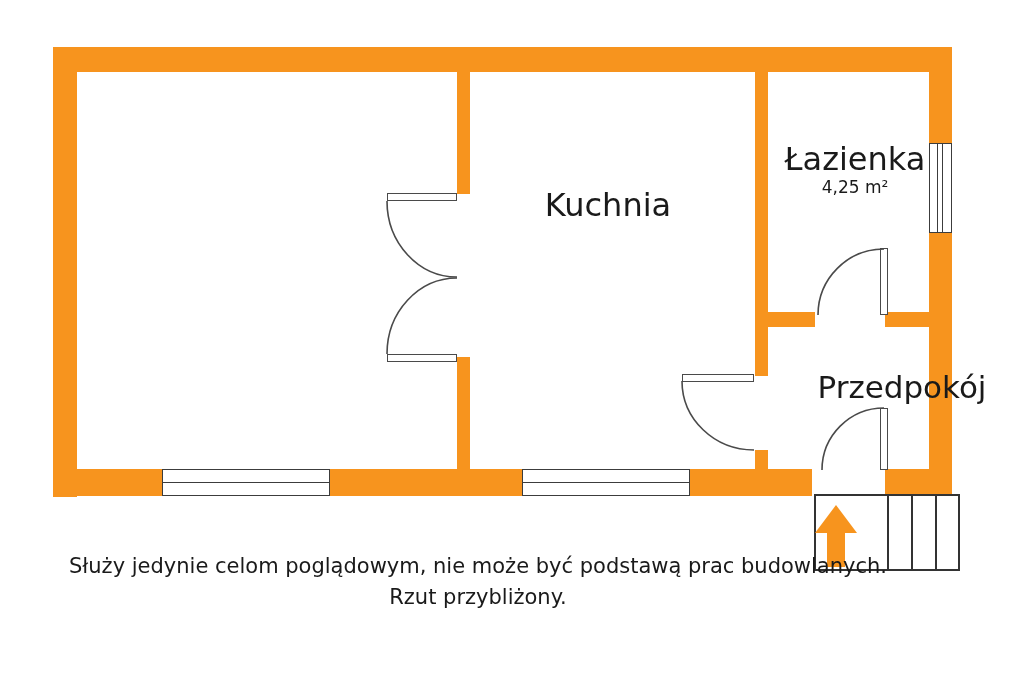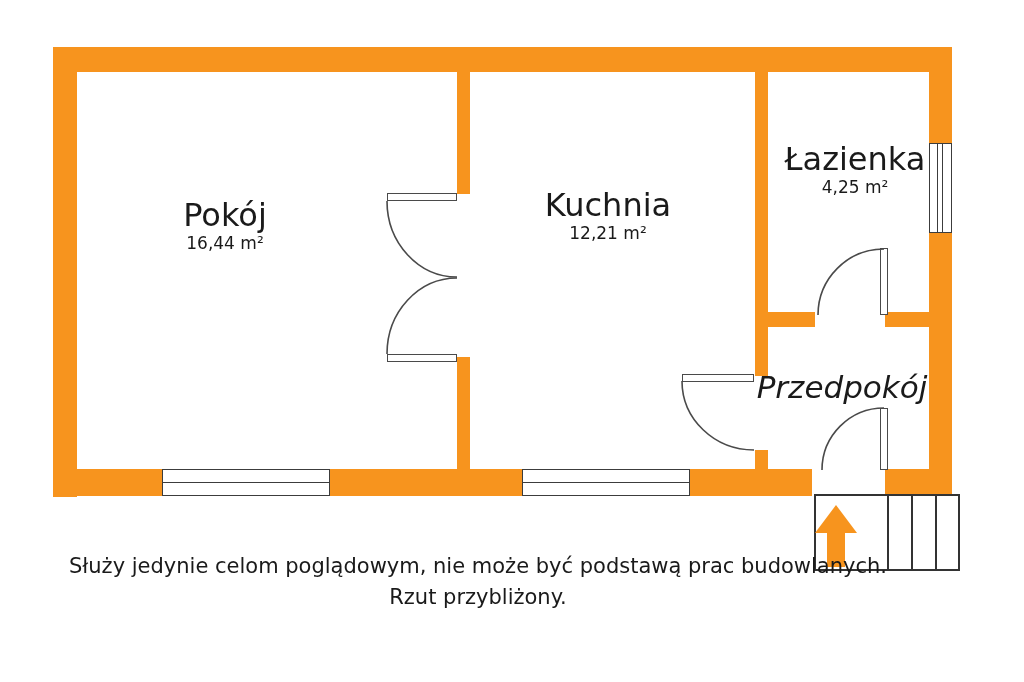--- a/index.html
+++ b/index.html
@@ -108,36 +108,31 @@
     <path d="M884,408 A62,62 0 0 0 822,470" fill="none" stroke="#4a4a4a" stroke-width="1.6"></path>
     <polygon points="836,505 857,533 845,533 845,567 827,567 827,533 815,533" fill="#F7941E"></polygon>
   </svg>
 
   <div class="stairs">
     <div class="step-line" style="left:71px;"></div>
     <div class="step-line" style="left:95px;"></div>
     <div class="step-line" style="left:119px;"></div>
   </div>
 
-  <div class="room-label" style="left:125px; top:198px; width:200px;">
-    <div class="room-name">Pokój</div>
-    <div class="room-area">16,44 m²</div>
-  </div>
 
   <div class="room-label" style="left:518px; top:188px; width:180px;text-align:center;">
     <div class="room-name">Kuchnia</div>
-    <div class="room-area">12,21 m²</div>
   </div>
 
   <div class="room-label" style="left:765px; top:142px; width:180px;">
     <div class="room-name">Łazienka</div>
     <div class="room-area">4,25 m²</div>
   </div>
 
-  <div class="room-label" style="left:746px; top:370px; width:192px;font-style:italic;">
+  <div class="room-label" style="left:806px; top:370px; width:192px;">
     <div class="room-name" style="font-size:31px;">Przedpokój</div>
   </div>
 
   <div class="disclaimer">
     <div>Służy jedynie celom poglądowym, nie może być podstawą prac budowlanych.</div>
     <div>Rzut przybliżony.</div>
   </div>
 
 </div>
 

